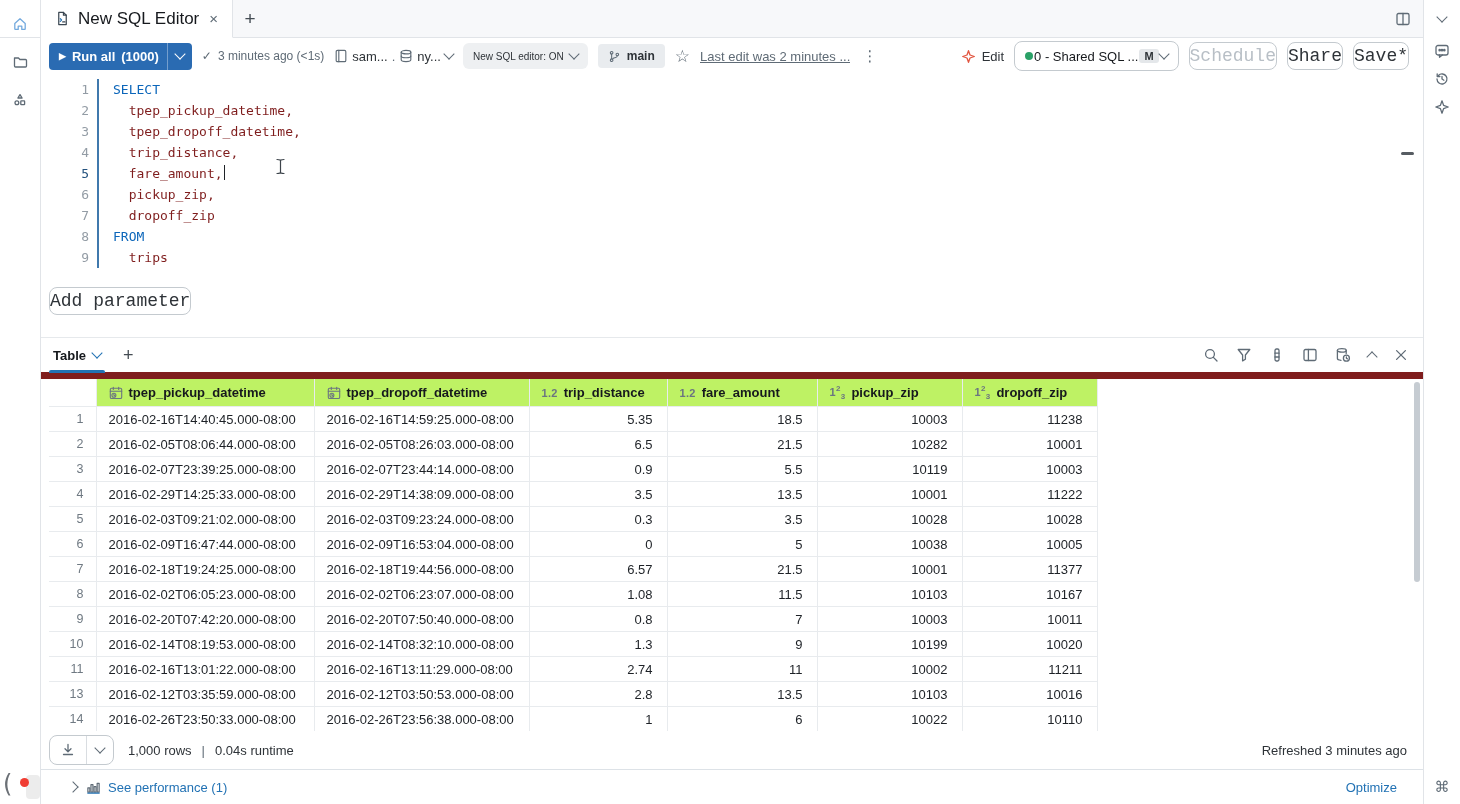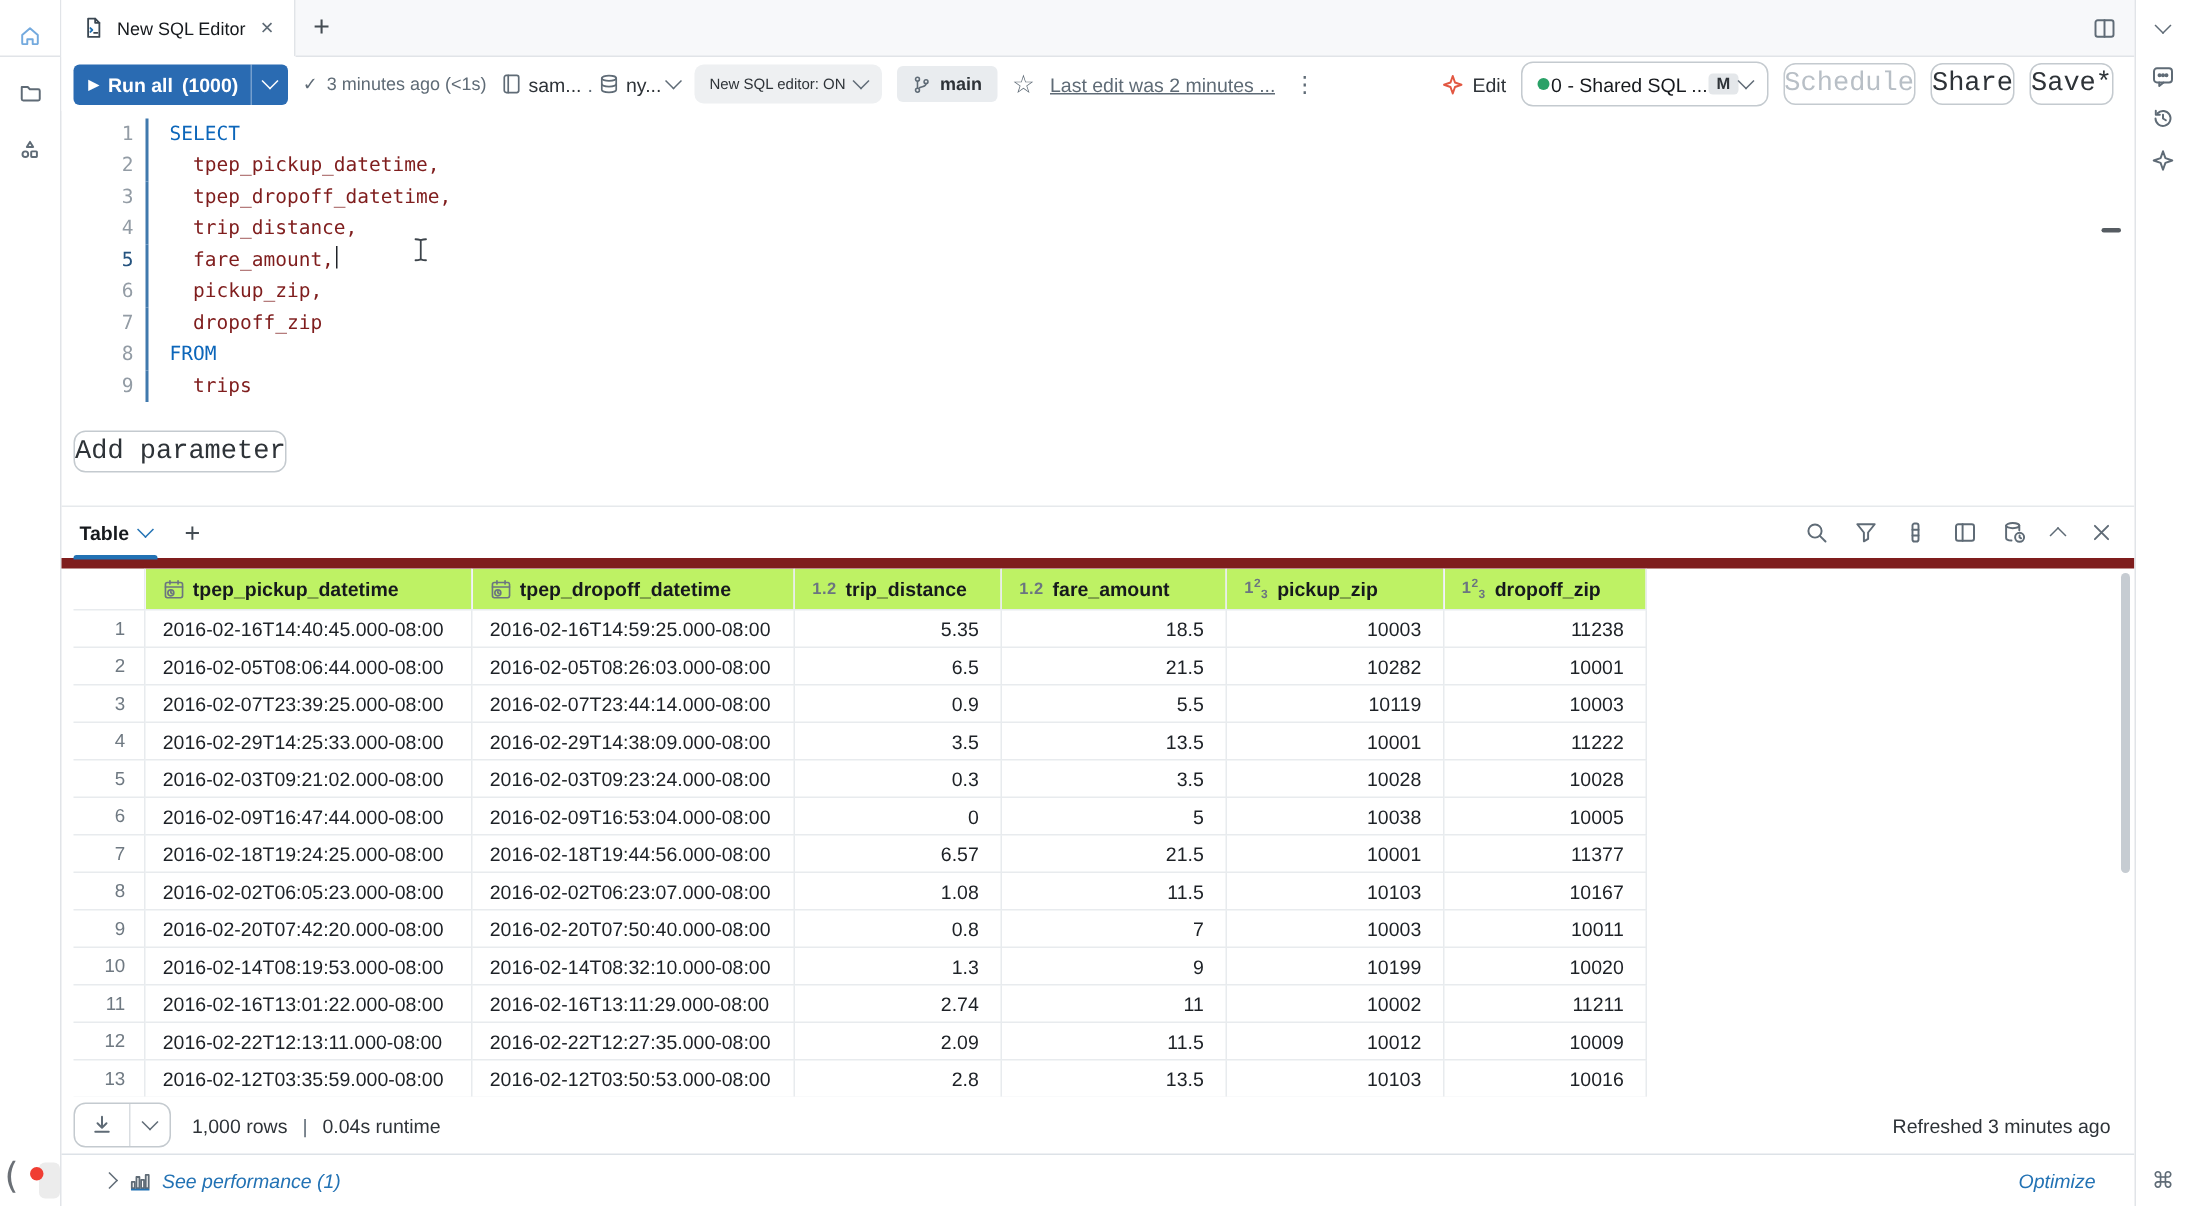--- a/index.html
+++ b/index.html
@@ -25,21 +25,21 @@
   .right-rail{width:36px;flex:0 0 36px;border-left:1px solid #e1e4e8;display:flex;flex-direction:column;align-items:center;background:#fff;position:relative;}
   .right-rail .rail-btn{margin-top:0;}
   .right-rail .slot{height:37px;display:flex;align-items:center;justify-content:center;width:100%;}
   .rail-bottom{position:absolute;bottom:8px;left:0;width:100%;display:flex;justify-content:center;color:#5f6b76;font-size:15px;}
 
   
   .main{flex:1;display:flex;flex-direction:column;min-width:0;position:relative;}
 
   .tabbar{height:37px;flex:0 0 37px;background:#f7f8fa;border-bottom:1px solid #e1e4e8;display:flex;align-items:stretch;}
   .tab{background:#fff;display:flex;align-items:center;gap:8px;padding:0 12px 0 14px;border-right:1px solid #e1e4e8;margin-bottom:-1px;border-bottom:1px solid #fff;cursor:pointer;}
-  .tab-title{font-size:12px;color:#16191d;}
+  .tab-title{font-size:17px;color:#16191d;}
   .tab-close{color:#5f6b76;font-size:15px;line-height:1;padding:2px;cursor:pointer;}
   .newtab{display:flex;align-items:center;justify-content:center;width:34px;color:#444c53;font-size:19px;cursor:pointer;}
   .tabbar-spacer{flex:1;}
   .tabbar-right{display:flex;align-items:center;padding-right:12px;}
 
   .toolbar{height:36px;flex:0 0 36px;display:flex;align-items:center;padding:0 14px 0 8px;gap:10px;background:#fff;}
   .run-btn{display:flex;align-items:center;height:27px;background:#2a6bb2;border:none;border-radius:4px;color:#fff;font-size:13px;font-weight:700;cursor:pointer;padding:0;font-family:inherit;}
   .run-main{display:flex;align-items:center;gap:6px;padding:0 8px 0 10px;}
   .run-play{font-size:9px;}
   .run-caret{padding:0 8px;border-left:1px solid rgba(255,255,255,.35);height:27px;display:flex;align-items:center;}
@@ -100,21 +100,21 @@
   .vscroll{position:absolute;right:3px;top:3px;width:6px;bottom:3px;}
   .vthumb{width:6px;height:200px;background:#c6ccd2;border-radius:3px;}
 
   .results-footer{height:38px;flex:0 0 38px;display:flex;align-items:center;gap:14px;padding:0 16px 0 8px;}
   .dl-btn{display:flex;align-items:stretch;border:1px solid #c4cacf;border-radius:8px;height:28px;overflow:hidden;cursor:pointer;background:#fff;}
   .dl-main{display:flex;align-items:center;padding:0 10px;border-right:1px solid #d9dde1;}
   .dl-caret{display:flex;align-items:center;padding:0 9px;}
   .rowcount{display:flex;align-items:center;gap:10px;color:#2e3338;}
   .refreshed{margin-left:auto;color:#2e3338;}
 
-  .bottom-bar{height:34px;flex:0 0 34px;border-top:1px solid #dde2e7;display:flex;align-items:center;gap:9px;padding:0 26px 0 28px;font-style:italic;}
+  .bottom-bar{height:34px;flex:0 0 34px;border-top:1px solid #dde2e7;display:flex;align-items:center;gap:9px;padding:0 26px 0 28px;}
   .link{color:var(--accent,#2272b4);cursor:pointer;}
   .perf{display:flex;align-items:center;gap:7px;cursor:pointer;}
   .optimize{margin-left:auto;}
 
   
   .corner-widget{position:absolute;left:0;bottom:0;width:42px;height:34px;z-index:5;pointer-events:none;}
   .cw-sq{position:absolute;left:26px;top:5px;width:14px;height:24px;background:#ececec;border-radius:4px;}
   .cw-paren{position:absolute;left:3px;top:0px;font-size:24px;color:#6b7076;font-family:"DejaVu Sans",sans-serif;}
   .cw-dot{position:absolute;left:20px;top:8px;width:9px;height:9px;border-radius:50%;background:#f03d33;}
 </style>
@@ -491,29 +491,20 @@
               <tr>
                 <td class="rn">11</td>
                 <td class="c-left">2016-02-16T13:01:22.000-08:00</td>
                 <td class="c-left">2016-02-16T13:11:29.000-08:00</td>
                 <td class="c-right">2.74</td>
                 <td class="c-right">11</td>
                 <td class="c-right">10002</td>
                 <td class="c-right">11211</td>
               </tr>
               <tr>
-                <td class="rn">12</td>
-                <td class="c-left">2016-02-22T12:13:11.000-08:00</td>
-                <td class="c-left">2016-02-22T12:27:35.000-08:00</td>
-                <td class="c-right">2.09</td>
-                <td class="c-right">11.5</td>
-                <td class="c-right">10012</td>
-                <td class="c-right">10009</td>
-              </tr>
-              <tr>
                 <td class="rn">13</td>
                 <td class="c-left">2016-02-12T03:35:59.000-08:00</td>
                 <td class="c-left">2016-02-12T03:50:53.000-08:00</td>
                 <td class="c-right">2.8</td>
                 <td class="c-right">13.5</td>
                 <td class="c-right">10103</td>
                 <td class="c-right">10016</td>
               </tr>
               <tr>
                 <td class="rn">14</td>

